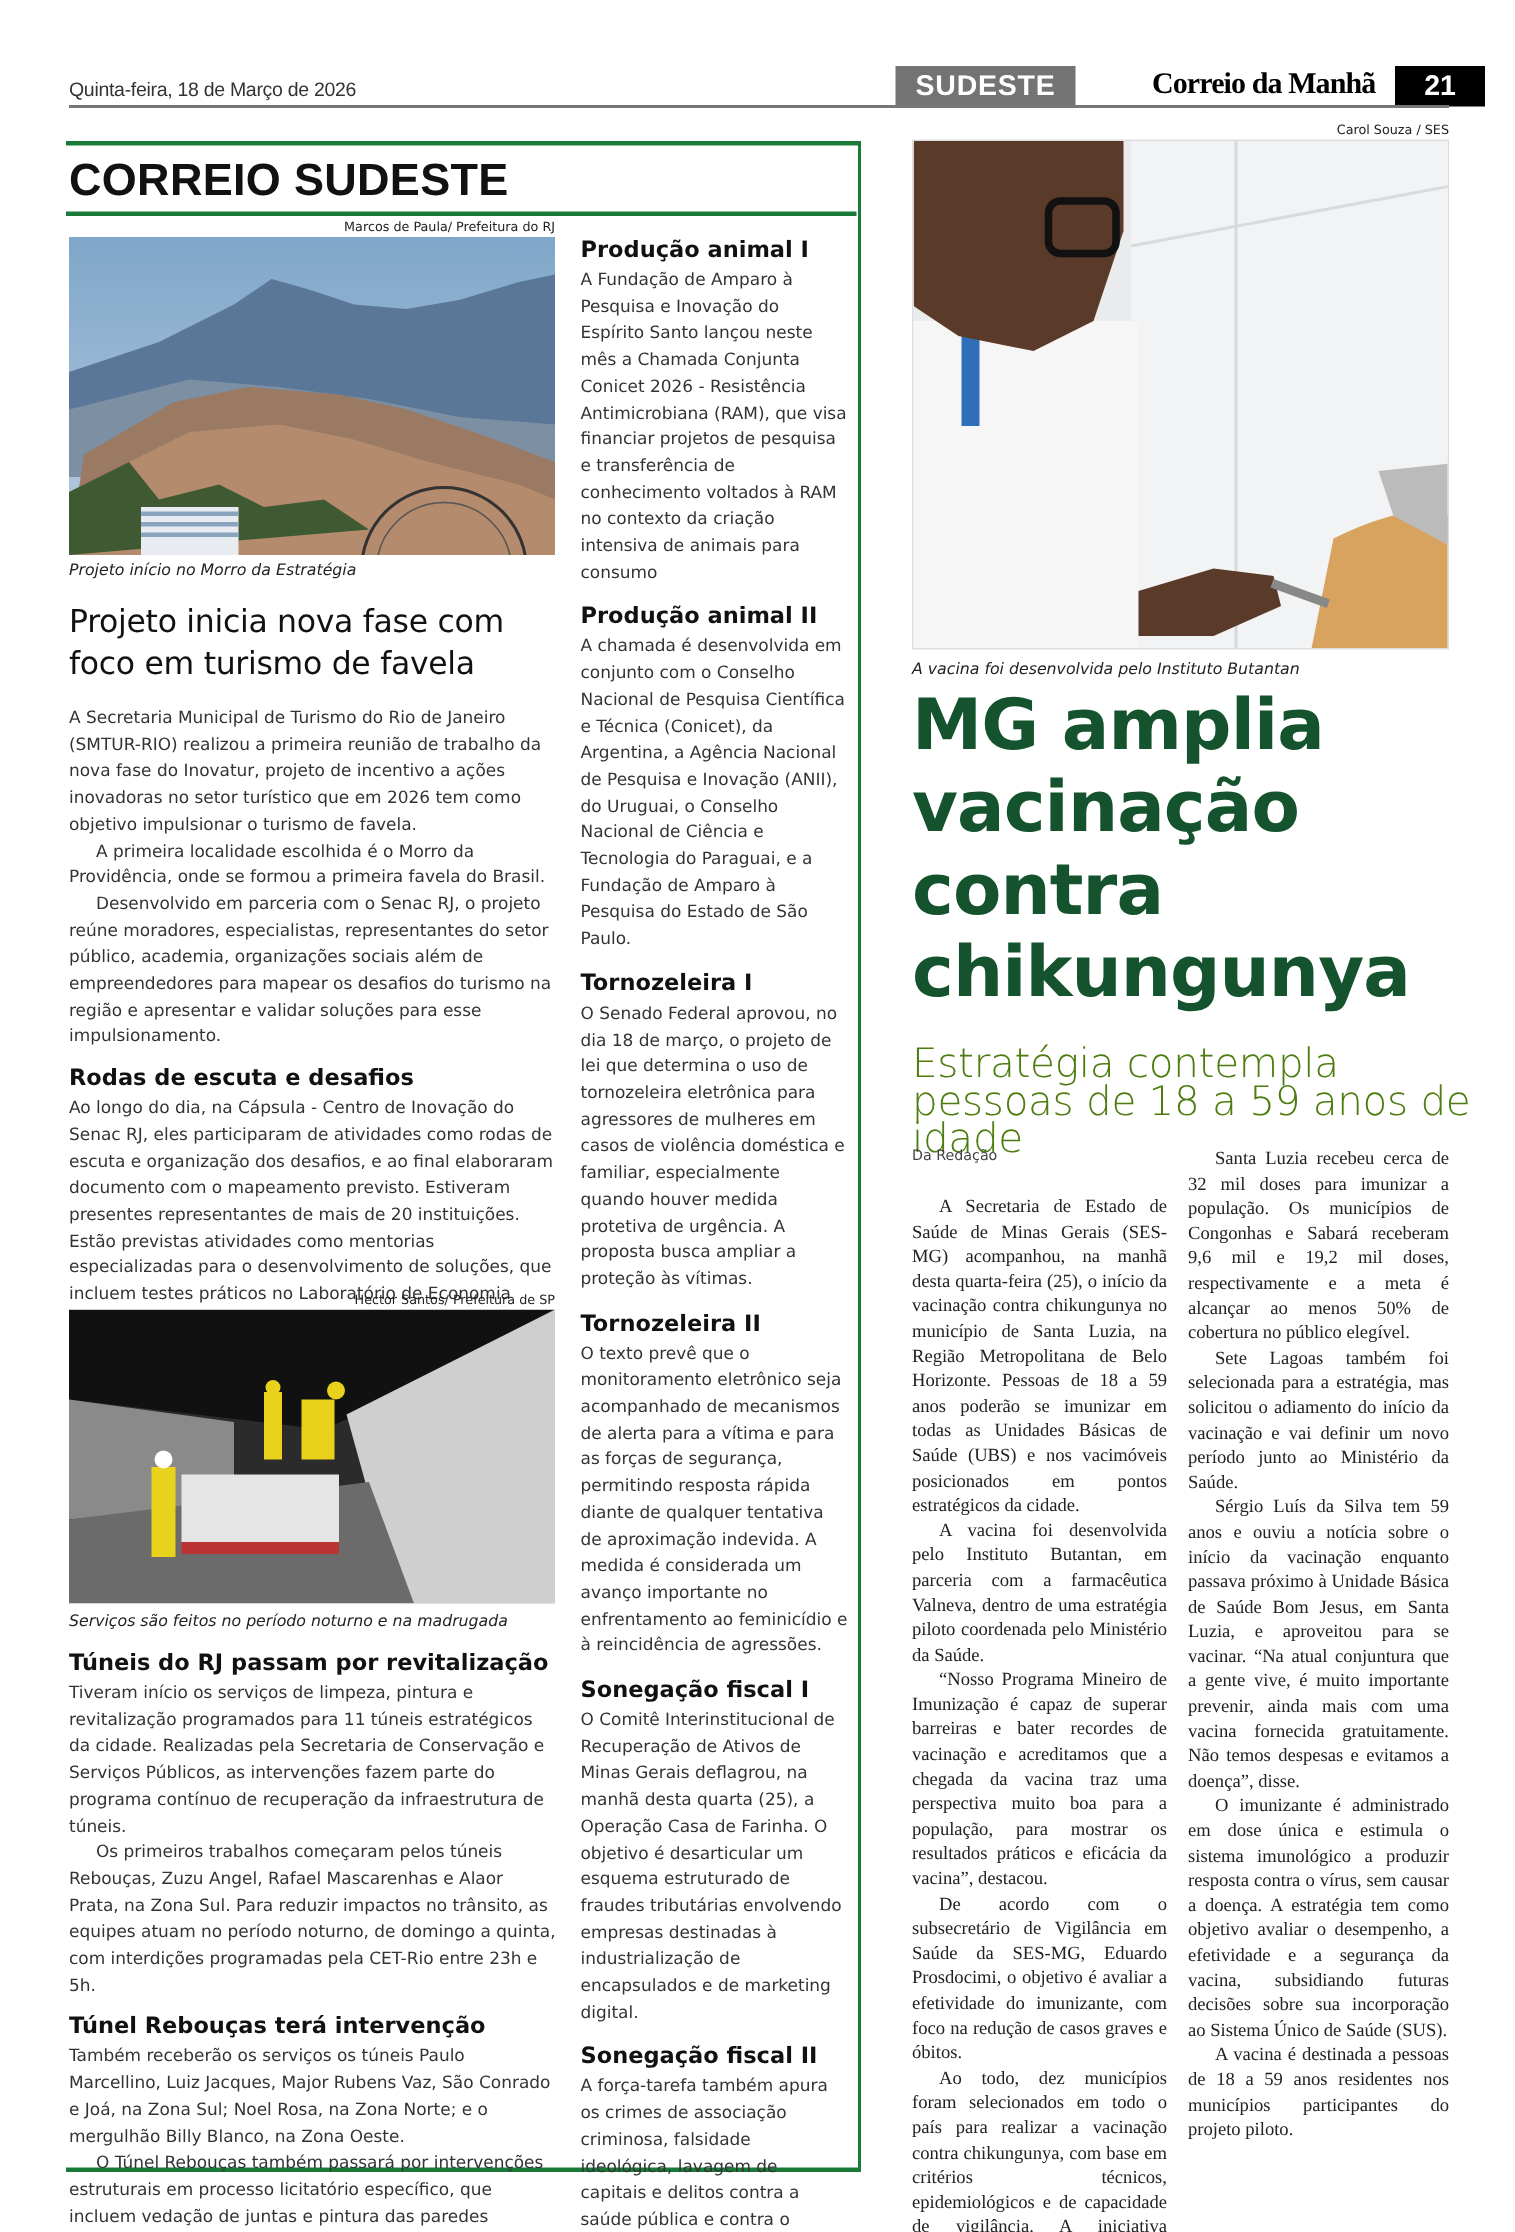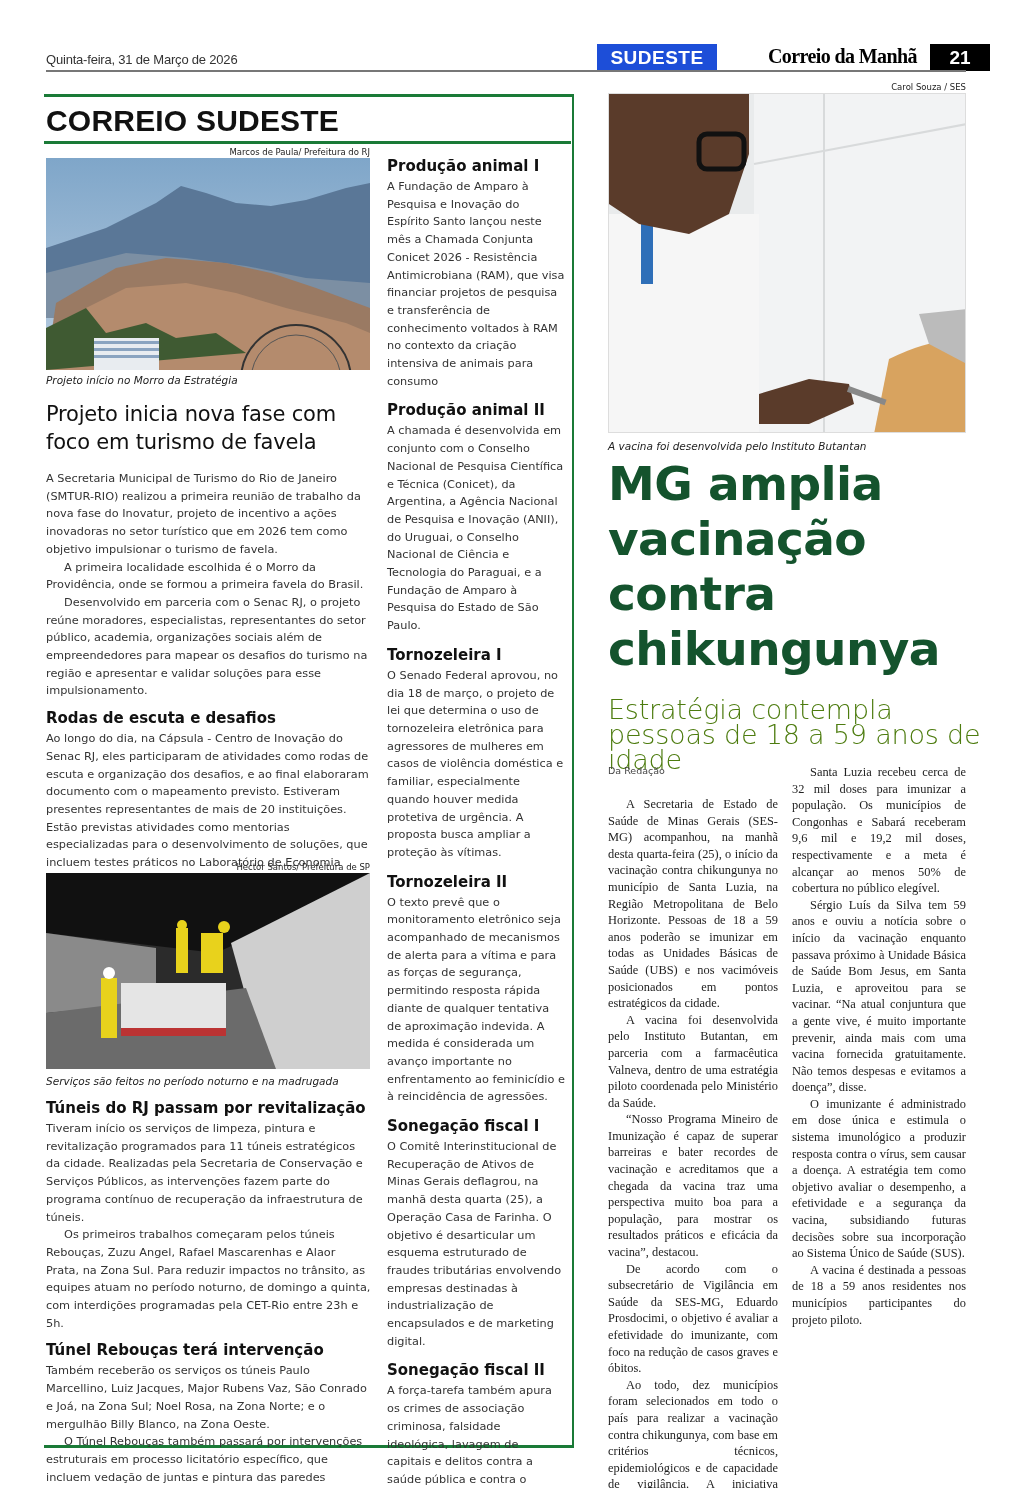--- a/index.html
+++ b/index.html
@@ -2,21 +2,21 @@
 <html><head>
 <meta charset="utf-8">
 <style>
   * { box-sizing: border-box; margin: 0; padding: 0; }
   html, body { width: 1010px; height: 1488px; background: #ffffff; overflow: hidden; }
   body { position: relative; font-family: "Liberation Sans", sans-serif; color: #1a1a1a; }
 
   
   .hdr-date { position: absolute; left: 46px; top: 52px; font-size: 13px; color: #333; font-family: "Liberation Sans", sans-serif; letter-spacing: -0.2px; }
   .hdr-rule { position: absolute; left: 46px; top: 70px; width: 920px; height: 2px; background: #777; }
-  .hdr-section { position: absolute; left: 597px; top: 44px; width: 120px; height: 27px; background: #1d4ed8; color: #fff; font-weight: bold; font-size: 19px; text-align: center; line-height: 27px; letter-spacing: 0.5px; font-family: "Liberation Sans", sans-serif; }
+  .hdr-section { position: absolute; left: 597px; top: 44px; width: 120px; height: 27px; background: #737373; color: #fff; font-weight: bold; font-size: 19px; text-align: center; line-height: 27px; letter-spacing: 0.5px; font-family: "Liberation Sans", sans-serif; }
   .hdr-paper { position: absolute; left: 768px; top: 45px; font-family: "Liberation Serif", serif; font-weight: bold; font-size: 20px; letter-spacing: -0.6px; color: #000; }
   .hdr-page { position: absolute; left: 930px; top: 44px; width: 60px; height: 27px; background: #000; color: #fff; font-weight: bold; font-size: 19px; text-align: center; line-height: 27px; }
 
   
   .green-box { position: absolute; left: 44px; top: 94px; width: 530px; height: 1354px; border-top: 3px solid #1a7a37; border-right: 2px solid #1a7a37; border-bottom: 3px solid #1a7a37; }
   .section-title { position: absolute; left: 46px; top: 104px; font-size: 30px; font-weight: bold; letter-spacing: 0.2px; color: #111; }
   .section-title-rule { position: absolute; left: 44px; top: 141px; width: 527px; height: 3px; background: #1a7a37; }
 
   .credit { position: absolute; font-size: 8.5px; color: #222; text-align: right; font-family: "DejaVu Sans", sans-serif; }
   .caption { position: absolute; font-size: 10.5px; font-style: italic; color: #222; font-family: "DejaVu Sans", sans-serif; }
@@ -36,21 +36,21 @@
   
   .headline { position: absolute; left: 608px; top: 456px; width: 380px; font-family: "DejaVu Sans", sans-serif; font-size: 47px; line-height: 55px; color: #14532d; letter-spacing: -0.6px; }
   .deck { position: absolute; left: 608px; top: 697px; width: 375px; font-family: "DejaVu Sans", sans-serif; font-size: 27px; line-height: 25px; color: #4d7c0f; font-weight: 300; letter-spacing: -0.2px; }
   .byline { position: absolute; left: 608px; top: 765px; font-size: 9.5px; color: #444; font-family: "DejaVu Sans", sans-serif; }
   .body-serif { position: absolute; font-family: Liberation Serif, serif; font-size: 12.4px; line-height: 16.6px; color: #222; text-align: justify; hyphens: auto; }
   .body-serif p { text-indent: 18px; }
 </style>
 </head>
 <body>
 
-<div class="hdr-date">Quinta-feira, 31 de Março de 2026</div>
+<div class="hdr-date">Quinta-feira, 18 de Março de 2026</div>
 <div class="hdr-section">SUDESTE</div>
 <div class="hdr-paper">Correio da Manhã</div>
 <div class="hdr-page">21</div>
 <div class="hdr-rule"></div>
 
 <div class="green-box"></div>
 <div class="section-title">CORREIO SUDESTE</div>
 <div class="section-title-rule"></div>
 
 <div class="credit" style="left:46px; top:147px; width:324px;">Marcos de Paula/ Prefeitura do RJ</div>
@@ -157,16 +157,17 @@
 <div class="body-serif" style="left:608px; top:796px; width:170px;">
   <p>A Secretaria de Estado de Saúde de Minas Gerais (SES-MG) acompanhou, na manhã desta quarta-feira (25), o início da vacinação contra chikungunya no município de Santa Luzia, na Região Metropolitana de Belo Horizonte. Pessoas de 18 a 59 anos poderão se imunizar em todas as Unidades Básicas de Saúde (UBS) e nos vacimóveis posicionados em pontos estratégicos da cidade.</p>
   <p>A vacina foi desenvolvida pelo Instituto Butantan, em parceria com a farmacêutica Valneva, dentro de uma estratégia piloto coordenada pelo Ministério da Saúde.</p>
   <p>“Nosso Programa Mineiro de Imunização é capaz de superar barreiras e bater recordes de vacinação e acreditamos que a chegada da vacina traz uma perspectiva muito boa para a população, para mostrar os resultados práticos e eficácia da vacina”, destacou.</p>
   <p>De acordo com o subsecretário de Vigilância em Saúde da SES-MG, Eduardo Prosdocimi, o objetivo é avaliar a efetividade do imunizante, com foco na redução de casos graves e óbitos.</p>
   <p>Ao todo, dez municípios foram selecionados em todo o país para realizar a vacinação contra chikungunya, com base em critérios técnicos, epidemiológicos e de capacidade de vigilância. A iniciativa começou em fevereiro nos municípios mineiros de Congonhas e Sabará.</p>
 </div>
 
 <div class="body-serif" style="left:792px; top:764px; width:174px;">
   <p>Santa Luzia recebeu cerca de 32 mil doses para imunizar a população. Os municípios de Congonhas e Sabará receberam 9,6 mil e 19,2 mil doses, respectivamente e a meta é alcançar ao menos 50% de cobertura no público elegível.</p>
+  <p>Sete Lagoas também foi selecionada para a estratégia, mas solicitou o adiamento do início da vacinação e vai definir um novo período junto ao Ministério da Saúde.</p>
   <p>Sérgio Luís da Silva tem 59 anos e ouviu a notícia sobre o início da vacinação enquanto passava próximo à Unidade Básica de Saúde Bom Jesus, em Santa Luzia, e aproveitou para se vacinar. “Na atual conjuntura que a gente vive, é muito importante prevenir, ainda mais com uma vacina fornecida gratuitamente. Não temos despesas e evitamos a doença”, disse.</p>
   <p>O imunizante é administrado em dose única e estimula o sistema imunológico a produzir resposta contra o vírus, sem causar a doença. A estratégia tem como objetivo avaliar o desempenho, a efetividade e a segurança da vacina, subsidiando futuras decisões sobre sua incorporação ao Sistema Único de Saúde (SUS).</p>
   <p>A vacina é destinada a pessoas de 18 a 59 anos residentes nos municípios participantes do projeto piloto.</p>
 </div>
 
 </body></html>

